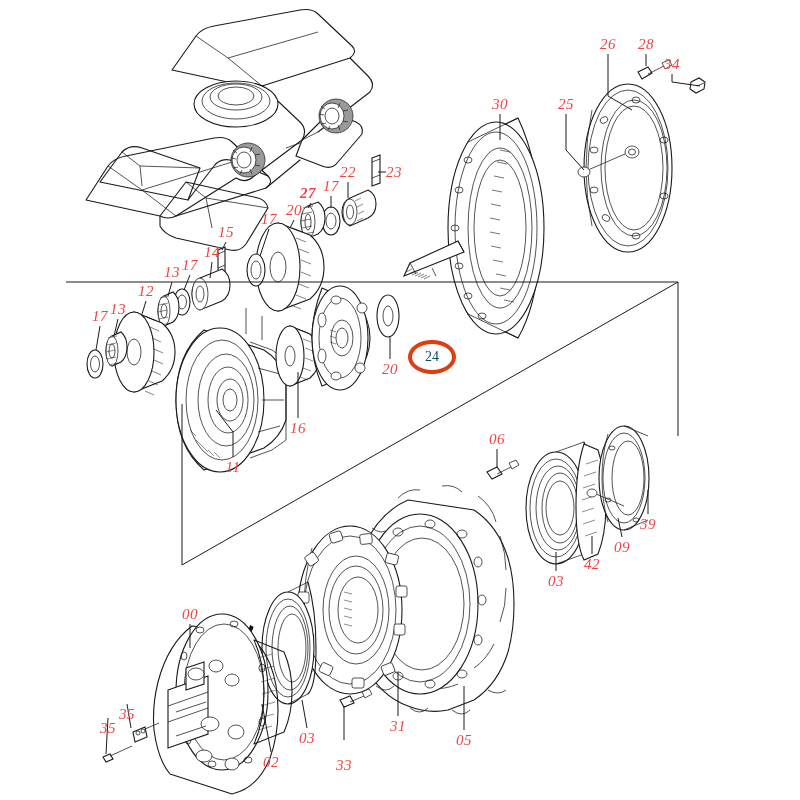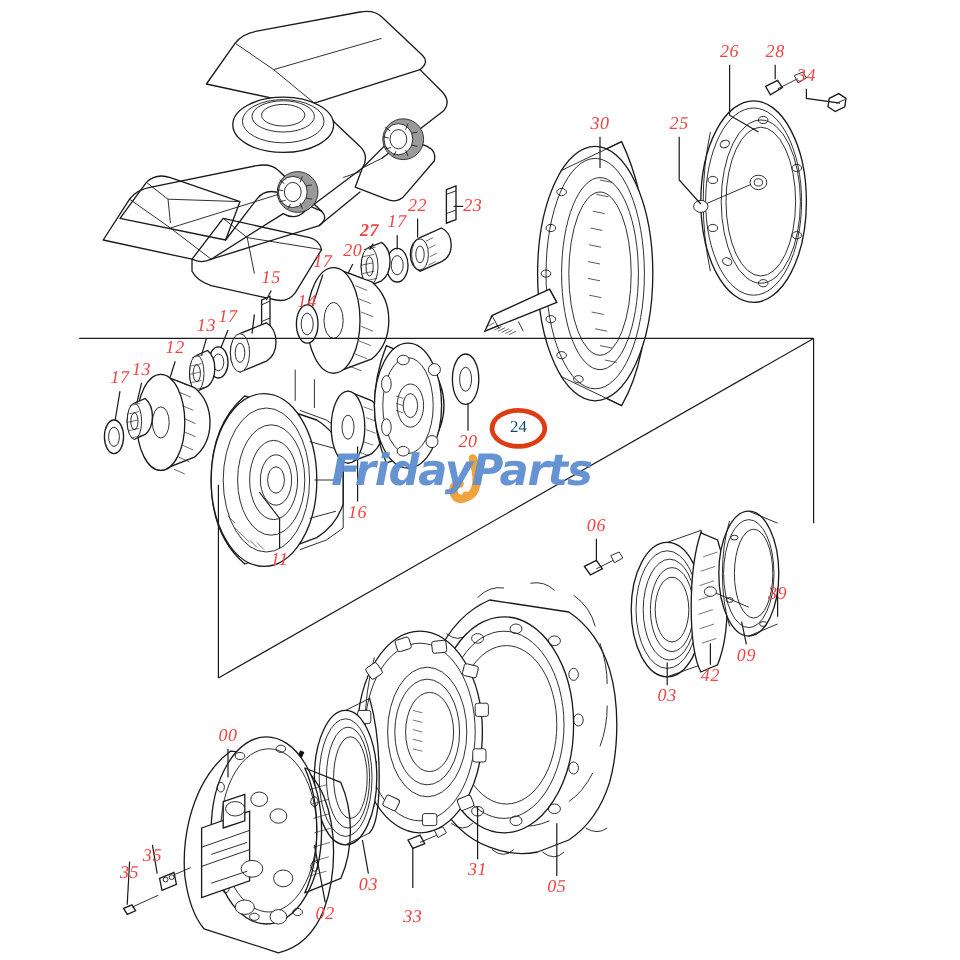--- a/index.html
+++ b/index.html
@@ -551,58 +551,49 @@
       <path d="M108 718 L106 754"></path>
       <path d="M127 704 L131 728"></path>
       <path d="M271 752 L262 704"></path>
       <path d="M307 728 L302 700"></path>
       <path d="M344 740 L344 706"></path>
       <path d="M398 716 L398 672"></path>
       <path d="M464 730 L464 686"></path>
     </g>
   </svg>
 
-  <div id="wm">
-    <svg viewBox="0 0 240 50" width="240" height="50">
-      <path d="M118 10 q8 26 -4 32 q-10 5 -12 -4 q-1 -6 5 -7" fill="none" stroke="#f0a33c" stroke-width="7" stroke-linecap="round"></path>
-      <circle cx="112" cy="40" r="2.4" fill="#f0a33c"></circle>
-    </svg>
-    <div class="wtxt">
-      <span>FridayParts</span>
-    </div>
-  </div>
 
   <div id="hl">
     <span>24</span>
   </div>
 
   <div id="labels">
       <div class="lbl it" style="left: 608px; top: 44px;">26</div>
       <div class="lbl it" style="left: 646px; top: 44px;">28</div>
       <div class="lbl it" style="left: 672px; top: 64px;">34</div>
       <div class="lbl it" style="left: 500px; top: 104px;">30</div>
       <div class="lbl it" style="left: 566px; top: 104px;">25</div>
       <div class="lbl it" style="left: 348px; top: 172px;">22</div>
       <div class="lbl it" style="left: 394px; top: 172px;">23</div>
       <div class="lbl it" style="left: 308px; top: 193px; font-weight: bold;">27</div>
       <div class="lbl it" style="left: 331px; top: 186px;">17</div>
       <div class="lbl it" style="left: 294px; top: 210px;">20</div>
       <div class="lbl it" style="left: 269px; top: 219px;">17</div>
       <div class="lbl it" style="left: 226px; top: 232px;">15</div>
-      <div class="lbl it" style="left: 212px; top: 252px; margin-left: 44px;">14</div>
+      <div class="lbl it" style="left: 212px; top: 252px;">14</div>
       <div class="lbl it" style="left: 190px; top: 265px;">17</div>
       <div class="lbl it" style="left: 172px; top: 272px;">13</div>
       <div class="lbl it" style="left: 146px; top: 291px;">12</div>
       <div class="lbl it" style="left: 118px; top: 309px;">13</div>
       <div class="lbl it" style="left: 100px; top: 316px;">17</div>
       <div class="lbl it" style="left: 233px; top: 467px;">11</div>
       <div class="lbl it" style="left: 298px; top: 428px;">16</div>
       <div class="lbl it" style="left: 390px; top: 369px;">20</div>
       <div class="lbl it" style="left: 497px; top: 439px;">06</div>
-      <div class="lbl it" style="left: 648px; top: 496px;">39</div>
+      <div class="lbl it" style="left: 648px; top: 524px;">39</div>
       <div class="lbl it" style="left: 622px; top: 547px;">09</div>
       <div class="lbl it" style="left: 592px; top: 564px; text-align: center;">42</div>
       <div class="lbl it" style="left: 556px; top: 581px;">03</div>
       <div class="lbl it" style="left: 190px; top: 614px;">00</div>
       <div class="lbl it" style="left: 108px; top: 728px;">35</div>
       <div class="lbl it" style="left: 127px; top: 714px;">35</div>
       <div class="lbl it" style="left: 271px; top: 762px;">02</div>
       <div class="lbl it" style="left: 307px; top: 738px;">03</div>
       <div class="lbl it" style="left: 344px; top: 765px;">33</div>
       <div class="lbl it" style="left: 398px; top: 726px;">31</div>

